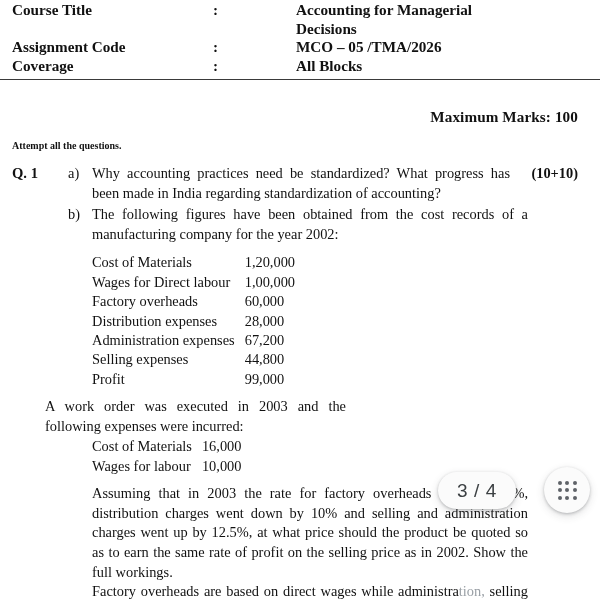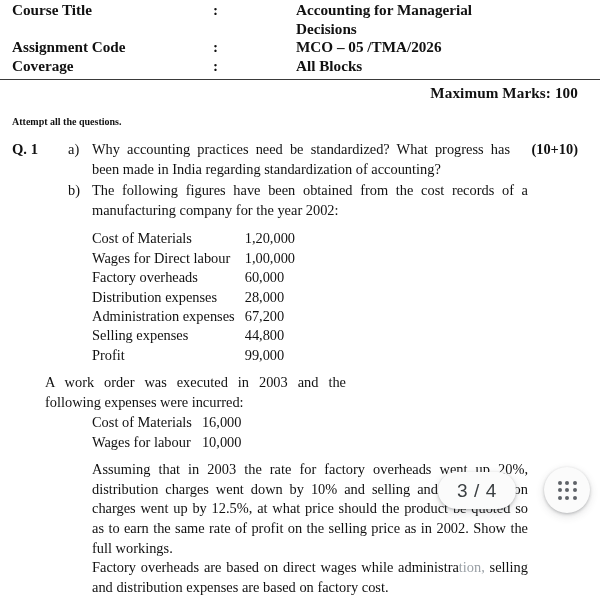--- a/index.html
+++ b/index.html
@@ -62,21 +62,21 @@
     margin: 4px 0 0 0;
     width: 100%;
   }
 
   
   .max-marks {
     text-align: right;
     font-weight: bold;
     font-size: 15.2px;
     padding-right: 22px;
-    margin-top: 4px;
+    margin-top: 28px;
     letter-spacing: 0.1px;
   }
 
   
   .attempt-line {
     font-weight: bold;
     font-size: 10px;
     padding-left: 12px;
     margin-top: 14px;
   }

